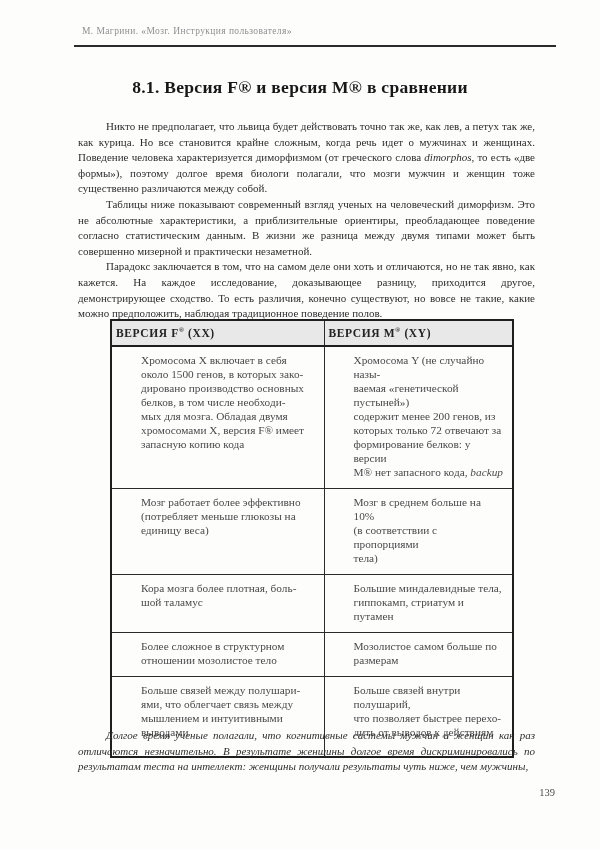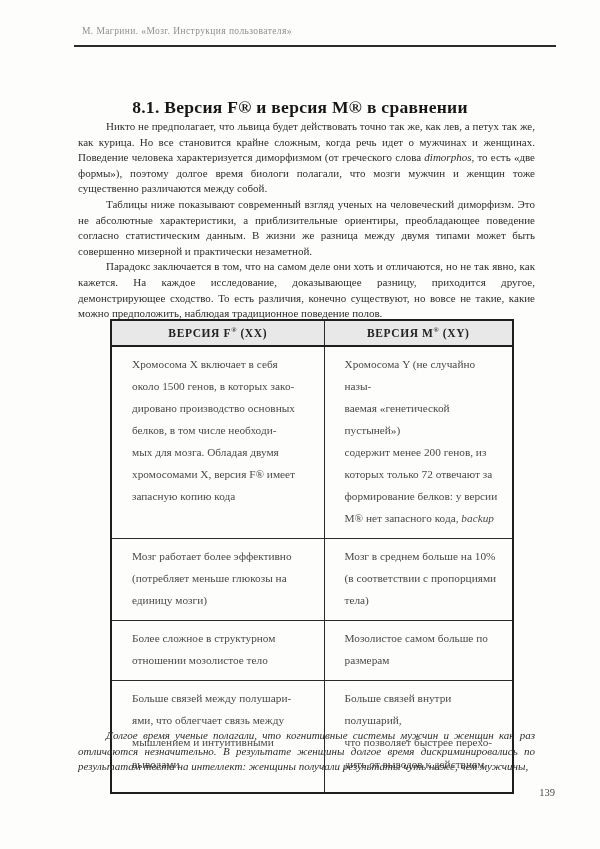--- a/index.html
+++ b/index.html
@@ -28,21 +28,21 @@
     top: 45px;
     left: 74px;
     right: 44px;
     height: 2px;
     background: #2b2b2b;
   }
 
   
   .section-title {
     position: absolute;
-    top: 97px;
+    top: 77px;
     left: 0;
     width: 100%;
     text-align: center;
     font-size: 17.5px;
     font-weight: bold;
     letter-spacing: 0.3px;
     color: #171717;
   }
 
   
@@ -72,37 +72,37 @@
   .comparison-table th, .comparison-table td {
     border: 1.5px solid #2b2b2b;
   }
   .comparison-table { border: 2px solid #1e1e1e; }
   .comparison-table th {
     background: #e8e8e8;
     font-size: 11.5px;
     font-weight: bold;
     letter-spacing: 0.6px;
     color: #232323;
-    text-align: center;
+    text-align: left;
     padding: 6px 4px 6px 4px;
     border-bottom: 2px solid #1e1e1e;
   }
   .comparison-table th sup {
     font-size: 7px;
     vertical-align: super;
     line-height: 0;
   }
   .col-f { width: 213px; }
   .col-m { width: 189px; }
   .comparison-table td {
     vertical-align: top;
     font-size: 11.3px;
-    line-height: 22px;
+    line-height: 14px;
     color: #4a4a4a;
-    padding: 6px 8px 9px 20px;
+    padding: 6px 8px 9px 29px;
     white-space: pre-line;
     text-align: left;
   }
   .comparison-table td i { font-style: italic; }
   .row-last td { padding-bottom: 17px; }
 
   
   .page-number {
     position: absolute;
     top: 787px;
@@ -152,24 +152,30 @@
         <td><span>Хромосома Y (не случайно назы-
 ваемая «генетической пустыней»)
 содержит менее 200 генов, из
 которых только 72 отвечают за
 формирование белков: у версии
 M® нет запасного кода, </span><i>backup</i></td>
       </tr>
       <tr>
         <td>Мозг работает более эффективно
 (потребляет меньше глюкозы на
-единицу мозги)</td>
+единицу веса)</td>
         <td>Мозг в среднем больше на 10%
 (в соответствии с пропорциями
 тела)</td>
+      </tr>
+      <tr>
+        <td>Кора мозга более плотная, боль-
+шой таламус</td>
+        <td>Большие миндалевидные тела,
+гиппокамп, стриатум и путамен</td>
       </tr>
       <tr>
         <td>Более сложное в структурном
 отношении мозолистое тело</td>
         <td>Мозолистое самом больше по
 размерам</td>
       </tr>
       <tr class="row-last">
         <td>Больше связей между полушари-
 ями, что облегчает связь между

